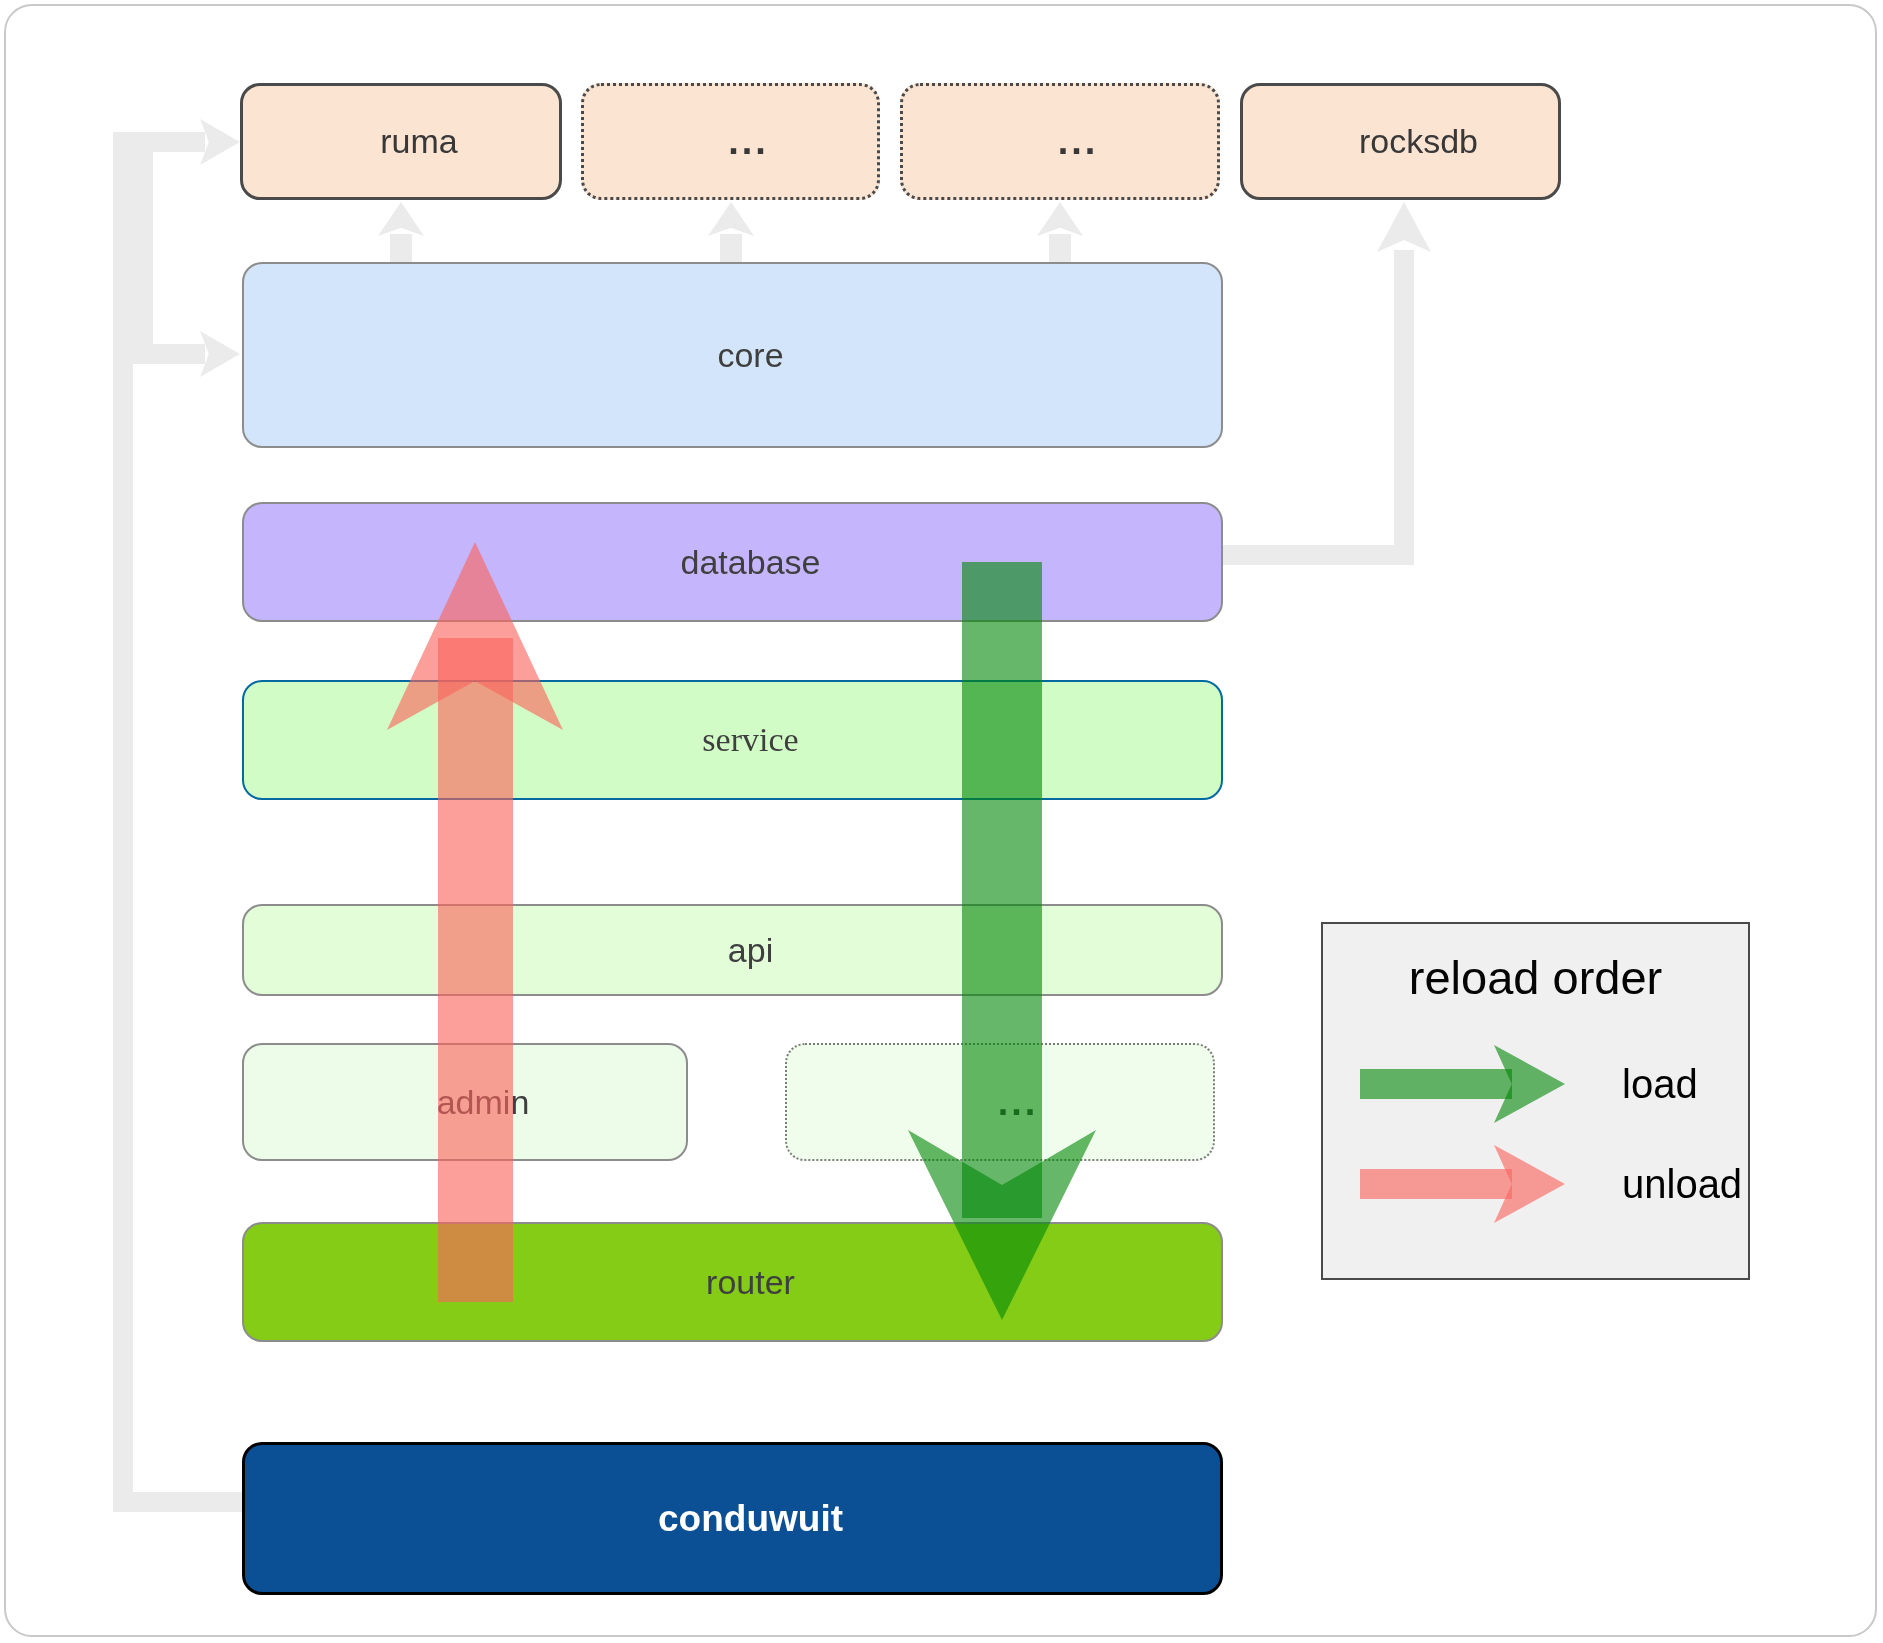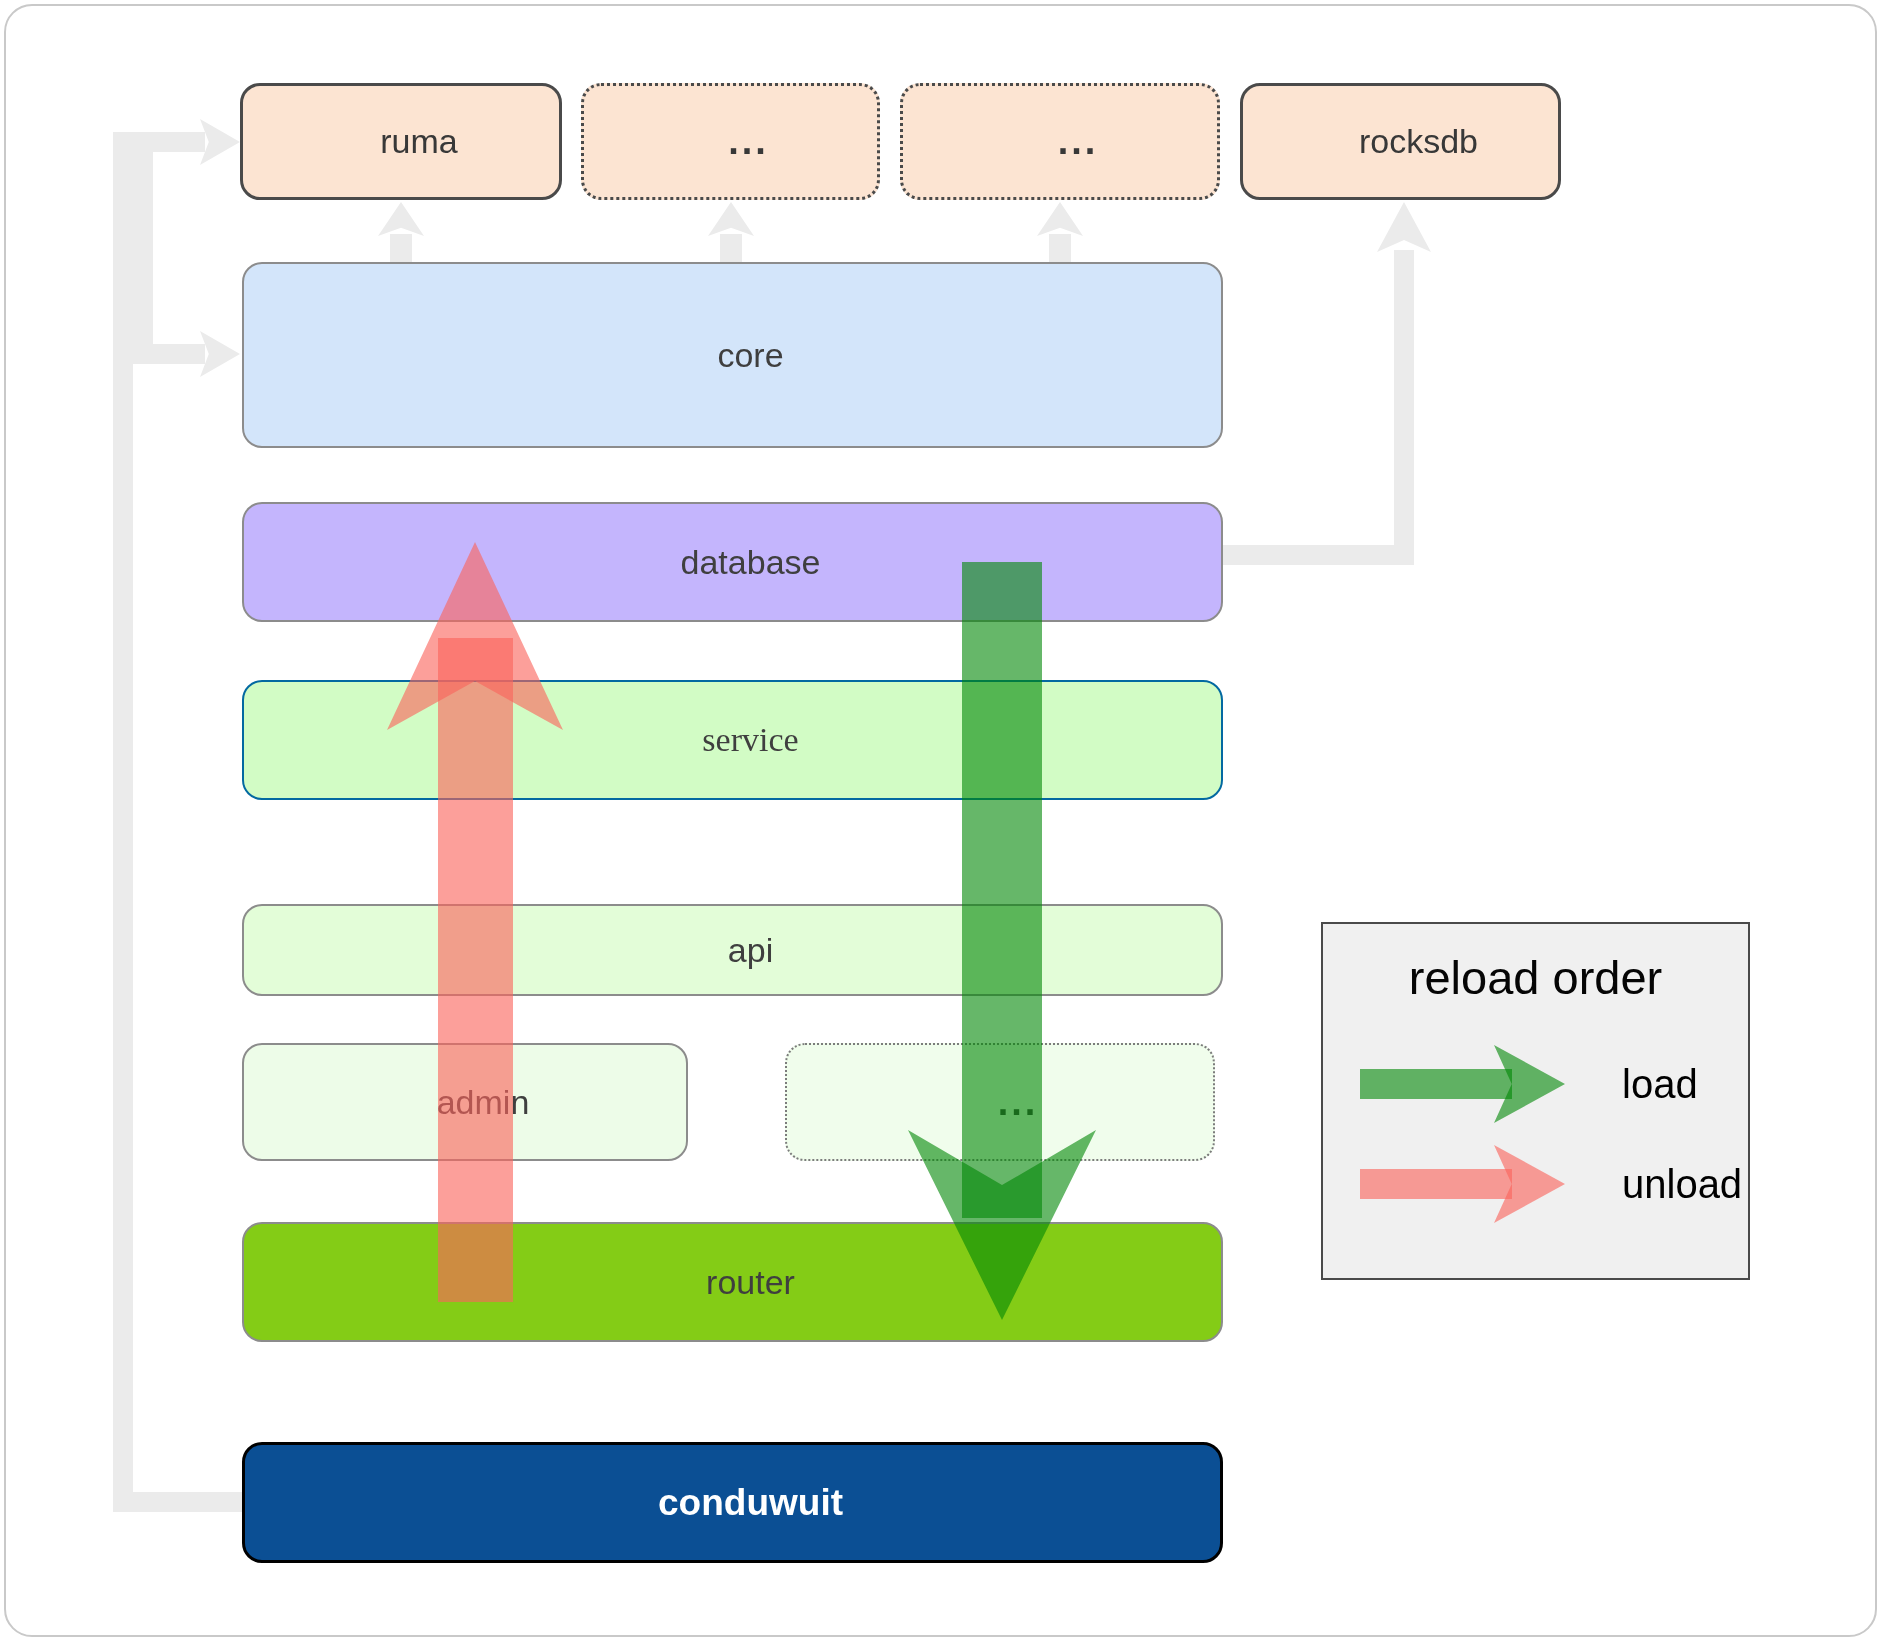--- a/index.html
+++ b/index.html
@@ -25,21 +25,21 @@
   #etop1   { left:581px;  top:83px; width:299px; height:117px; }
   #etop2   { left:900px;  top:83px; width:320px; height:117px; }
   #rocksdb { left:1240px; top:83px; width:321px; height:117px; }
   #core    { left:242px; top:262px; width:981px; height:186px; background:#d3e5fa; border:2px solid #8c8c8c; }
   #database{ left:242px; top:502px; width:981px; height:120px; background:#c4b5fd; border:2px solid #8c8c8c; }
   #service { left:242px; top:680px; width:981px; height:120px; background:#d2fcc5; border:2px solid #0369a1;font-family:Liberation Serif, serif; }
   #api     { left:242px; top:904px; width:981px; height:92px; background:#e3fdd8; border:2px solid #8c8c8c; }
   #admin   { left:242px; top:1043px; width:446px; height:118px; background:#edfce8; border:2px solid #8c8c8c; }
   #ebottom { left:785px; top:1043px; width:430px; height:118px; background:#f0fdec; border:2px dotted #7c7c7c; }
   #router  { left:242px; top:1222px; width:981px; height:120px; background:#84cc16; border:2px solid #8c8c8c; }
-  #conduwuit{ left:242px; top:1442px; width:981px; height:121px; background:#0b4f94; border:3px solid #000;
+  #conduwuit{ left:242px; top:1442px; width:981px; height:153px; background:#0b4f94; border:3px solid #000;
               color:#fff; font-weight:bold; font-size:37px; }
   
   .conn{ position:absolute; background:#ebebeb; z-index:0; }
   .arrow-right{ position:absolute; background:#ebebeb; z-index:0;
     clip-path:polygon(0 0,100% 50%,0 100%,22% 50%); }
   .arrow-up-gray{ position:absolute; background:#ebebeb; z-index:0;
     clip-path:polygon(50% 0,100% 100%,50% 76%,0 100%); }
   #v1{ left:113px; top:132px; width:20px; height:1380px; border-top-left-radius:10px; border-bottom-left-radius:10px;}
   #h1{ left:113px; top:132px; width:92px;  height:20px; }
   #a1{ left:200px; top:119px; width:40px;  height:46px; }

